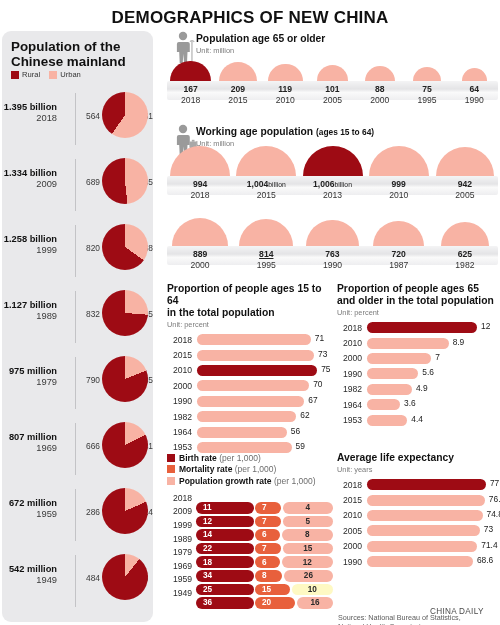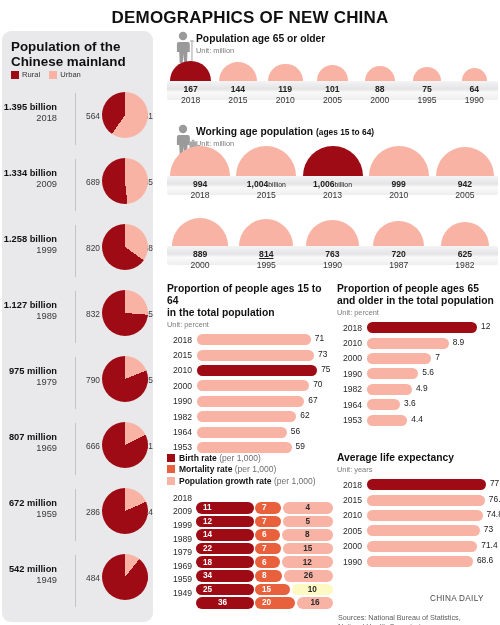--- a/index.html
+++ b/index.html
@@ -228,21 +228,21 @@
       <rect x="19.3" y="10" width="1.3" height="23" fill="#b8b8b8"></rect>
       <path d="M18 10.6 q2.3 -2.2 4.2 .2" stroke="#b8b8b8" stroke-width="1.3" fill="none"></path>
     </svg>
   </span>
   <div class="band" id="band-eld" style="left:167px;top:81px;width:331px;"></div>
   <div id="eld-domes">
       <div class="dome" style="left: 170.143px; top: 60.5px; width: 41px; height: 20.5px; position: absolute; background: rgb(158, 11, 20);"></div>
       <div class="dv" style="left: 167px; top: 84px; width: 47.2857px;">167</div>
       <div class="dy" style="left: 167px; top: 95px; width: 47.2857px;">2018</div>
       <div class="dome" style="left: 218.893px; top: 61.9639px; width: 38.0721px; height: 19.0361px; position: absolute; background: rgb(248, 179, 164);"></div>
-      <div class="dv" style="left: 214.286px; top: 84px; width: 47.2857px;">144</div>
+      <div class="dv" style="left: 214.286px; top: 84px; width: 47.2857px;">209</div>
       <div class="dy" style="left: 214.286px; top: 95px; width: 47.2857px;">2015</div>
       <div class="dome" style="left: 267.909px; top: 63.6951px; width: 34.6098px; height: 17.3049px; position: absolute; background: rgb(248, 179, 164);"></div>
       <div class="dv" style="left: 261.571px; top: 84px; width: 47.2857px;">119</div>
       <div class="dy" style="left: 261.571px; top: 95px; width: 47.2857px;">2010</div>
       <div class="dome" style="left: 316.558px; top: 65.0575px; width: 31.885px; height: 15.9425px; position: absolute; background: rgb(248, 179, 164);"></div>
       <div class="dv" style="left: 308.857px; top: 84px; width: 47.2857px;">101</div>
       <div class="dy" style="left: 308.857px; top: 95px; width: 47.2857px;">2005</div>
       <div class="dome" style="left: 364.905px; top: 66.1188px; width: 29.7623px; height: 14.8812px; position: absolute; background: rgb(248, 179, 164);"></div>
       <div class="dv" style="left: 356.143px; top: 84px; width: 47.2857px;">88</div>
       <div class="dy" style="left: 356.143px; top: 95px; width: 47.2857px;">2000</div>
@@ -541,21 +541,21 @@
             <span style="color: rgb(255, 255, 255);">15</span>
           </div>
           <div class="rr-seg" style="left: 95.5px; width: 41.5px; background: #fef9c3; justify-content: center;">
             <span style="color: rgb(43, 43, 43);">10</span>
           </div>
         </div>
       </div>
       <div class="rr-row">
         <div class="rr-year">1949</div>
         <div class="rr-bars">
-          <div class="rr-seg" style="left: 0px; width: 58px; background: rgb(158, 11, 20); justify-content: flex-start; padding-left: 22px;">
+          <div class="rr-seg" style="left: 0px; width: 58px; background: rgb(158, 11, 20); justify-content: flex-start; padding-left: 7px;">
             <span style="color: rgb(255, 255, 255);">36</span>
           </div>
           <div class="rr-seg" style="left: 59px; width: 40px; background: rgb(232, 96, 60); justify-content: flex-start; padding-left: 7px;">
             <span style="color: rgb(255, 255, 255);">20</span>
           </div>
           <div class="rr-seg" style="left: 101px; width: 36px; background: rgb(248, 179, 164); justify-content: center;">
             <span style="color: rgb(43, 43, 43);">16</span>
           </div>
         </div>
       </div>
@@ -607,15 +607,15 @@
             <div class="bc-val" style="left: 109.939px;">68.6</div>
           </div>
         </div>
       </div>
   </div>
 
   <div class="sources" style="left:338px;top:613px;width:160px;">
     <span>Sources: National Bureau of Statistics,</span><br>
     <span>National Health Commission</span>
   </div>
-  <div class="brand" style="left:430px;top:594px;text-align:right;">CHINA DAILY</div>
+  <div class="brand" style="left:430px;top:607px;text-align:right;">CHINA DAILY</div>
 
 </div>
 
 </body></html>

